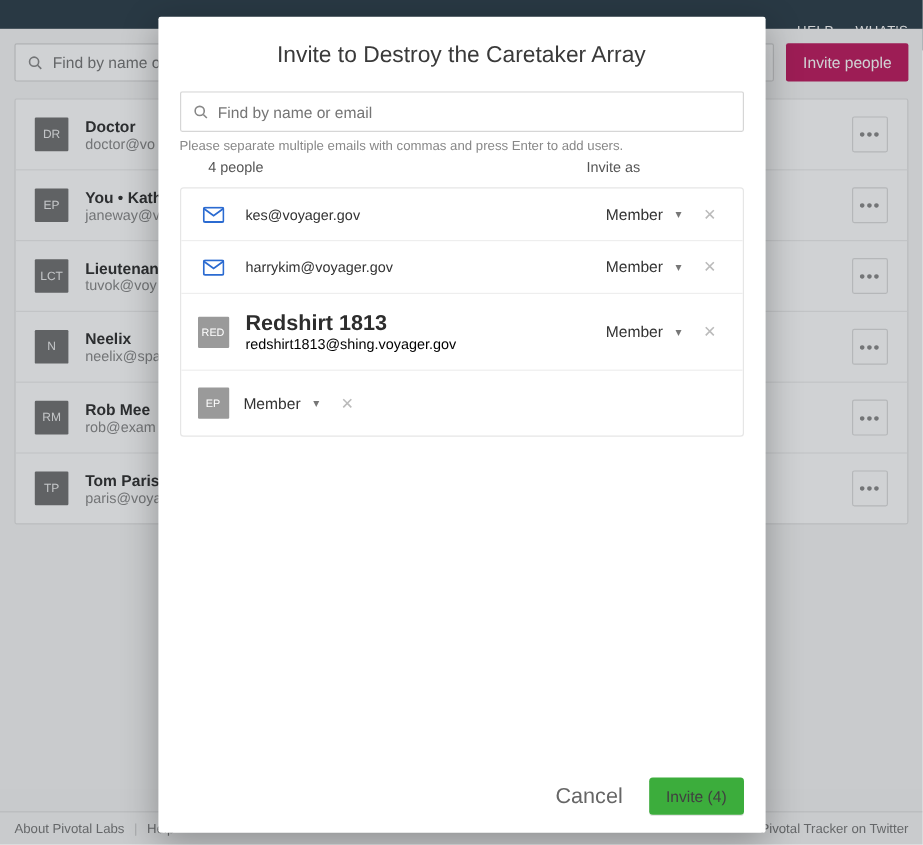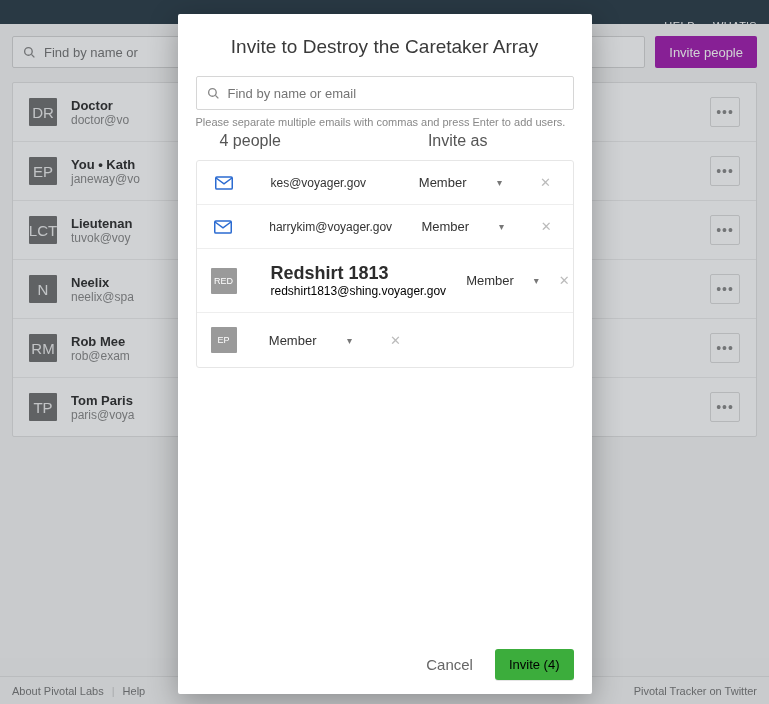--- a/index.html
+++ b/index.html
@@ -15,59 +15,59 @@
   .subnav { background: #2a3b47; height: 0; }
   .subnav-row { display: flex; gap: 24px; margin-top: -18px; padding-left: 12px; }
   .subnav .tab { color: #9fb3c0; font-size: 10px; letter-spacing: .5px; padding-bottom: 6px; }
 
   
   .page { padding: 12px; position: relative; height: calc(704px - 42px - 28px); background: #f6f6f6; }
   .toolbar { display: flex; gap: 10px; align-items: center; margin-bottom: 14px; }
   .searchbox { flex: 1; height: 32px; border: 1px solid #d6d6d6; border-radius: 2px; background: #fff; display: flex; align-items: center; padding: 0 10px; color: #777; }
   .searchbox svg { margin-right: 8px; flex-shrink: 0; }
   .searchbox input { border: none; outline: none; flex: 1; font-size: 13px; color: #333; background: transparent; }
-  .btn-primary { background: #a21caf; color: #fff; border: none; height: 32px; padding: 0 14px; border-radius: 2px; font-size: 13px; }
+  .btn-primary { background: #be185d; color: #fff; border: none; height: 32px; padding: 0 14px; border-radius: 2px; font-size: 13px; }
   .card { border: 1px solid #e3e3e3; border-radius: 2px; background: #fff; }
   .member-row { display: flex; align-items: center; padding: 14px 16px; border-bottom: 1px solid #eee; }
   .member-row:last-child { border-bottom: none; }
-  .avatar { width: 28px; height: 28px; background: #707070; color: #eee; font-size: 15px; display: flex; align-items: center; justify-content: center; border-radius: 1px; margin-right: 14px; }
+  .avatar { width: 28px; height: 28px; background: #707070; color: #eee; font-size: 10px; display: flex; align-items: center; justify-content: center; border-radius: 1px; margin-right: 14px; }
   .member-info { flex: 1; }
   .member-name { color: #2d2d2d; font-weight: 600; font-size: 13px; }
   .member-email { color: #888; font-size: 12px; }
   .kebab { width: 30px; height: 30px; border: 1px solid #ddd; border-radius: 2px; background: #fff; display: flex; align-items: center; justify-content: center; margin-left: auto; }
   .kebab span { color: #888; font-size: 14px; letter-spacing: 1px; }
 
   
   .footer { position: absolute; bottom: 0; left: 0; right: 0; height: 28px; border-top: 1px solid #e3e3e3; background: #f6f6f6; display: flex; align-items: center; padding: 0 12px; font-size: 11px; color: #777; gap: 8px; }
   .footer .sep { color: #ccc; }
   .footer .spacer { flex: 1; }
 
   
   .overlay { position: absolute; inset: 0; background: rgba(40,50,60,.22); display: flex; align-items: flex-start; justify-content: center; padding-top: 14px; }
-  .modal { width: 414px; height: 680px; background: #fff; border-radius: 2px; box-shadow: 0 8px 30px rgba(0,0,0,.3); display: flex; flex-direction: column; overflow: hidden; }
+  .modal { width: 506px; height: 680px; background: #fff; border-radius: 2px; box-shadow: 0 8px 30px rgba(0,0,0,.3); display: flex; flex-direction: column; overflow: hidden; }
   .modal-title { text-align: center; font-size: 19px; font-weight: 400; color: #3a3a3a; padding: 22px 0 18px; }
   .modal-body { padding: 0 18px; flex: 1; overflow: hidden; }
   .modal-search { height: 34px; border: 1px solid #d6d6d6; border-radius: 2px; display: flex; align-items: center; padding: 0 10px; }
   .modal-search input { border: none; outline: none; flex: 1; font-size: 13px; }
   .helper { color: #888; font-size: 11px; margin-top: 6px; margin-bottom: 4px; }
-  .invite-head { display: flex; padding: 0 6px 10px 24px; color: #555; font-size: 16px; }
+  .invite-head { display: flex; padding: 0 6px 10px 24px; color: #555; font-size: 12px; }
   .invite-head .col-role { margin-left: auto; margin-right: 80px; }
   .invite-card { border: 1px solid #e6e6e6; border-radius: 3px; overflow: hidden; }
-  .invite-row { display: flex; align-items: center; padding: 14px 14px; border-bottom: 1px solid #eee; gap: 20px; }
+  .invite-row { display: flex; align-items: center; padding: 14px 14px; border-bottom: 1px solid #eee; }
   .invite-row:last-child { border-bottom: none; }
   .mail-icon { width: 26px; display: flex; justify-content: center; }
   .invite-info { margin-left: 14px; flex: 1; }
   .invite-name { font-weight: 600; font-size: 18px; color: #2d2d2d; }
   .invite-email { color: #000000; font-size: 12px; }
   .role { font-size: 13px; color: #333; width: 60px; text-align: right; }
   .chev { width: 26px; text-align: center; color: #777; font-size: 10px; }
   .remove { width: 26px; text-align: center; color: #bbb; font-size: 13px; }
   .modal-footer { display: flex; align-items: center; justify-content: flex-end; gap: 14px; padding: 14px 18px; }
-  .btn-cancel { border: none; background: transparent; color: #666; font-size: 15px; padding: 6px 8px; }
-  .btn-invite { background: #3cad3c; color: #000000; border: none; border-radius: 3px; padding: 8px 14px; font-size: 13px; box-shadow: 0 1px 0 rgba(0,0,0,.1); }
+  .btn-cancel { border: none; background: transparent; color: #666; font-size: 18px; padding: 6px 8px; }
+  .btn-invite { background: #3cad3c; color: #404040; border: none; border-radius: 3px; padding: 8px 14px; font-size: 13px; box-shadow: 0 1px 0 rgba(0,0,0,.1); }
   .avatar-sm { width: 26px; height: 26px; background: #9a9a9a; color: #fff; font-size: 9px; display:flex; align-items:center; justify-content:center; border-radius:1px; }
 </style>
 </head>
 <body>
 <div class="app">
 
 <div class="topbar">
   <span class="title">aretaker Array</span>
   <span class="caret">▾</span>
   <div class="spacer"></div>

